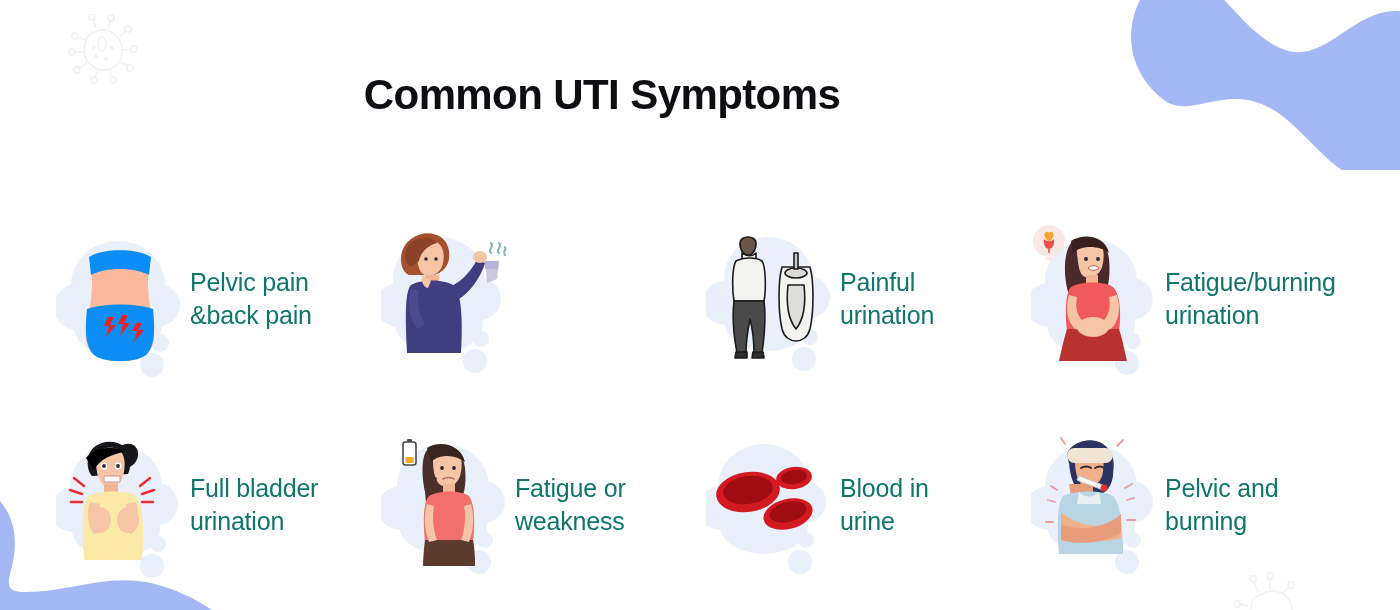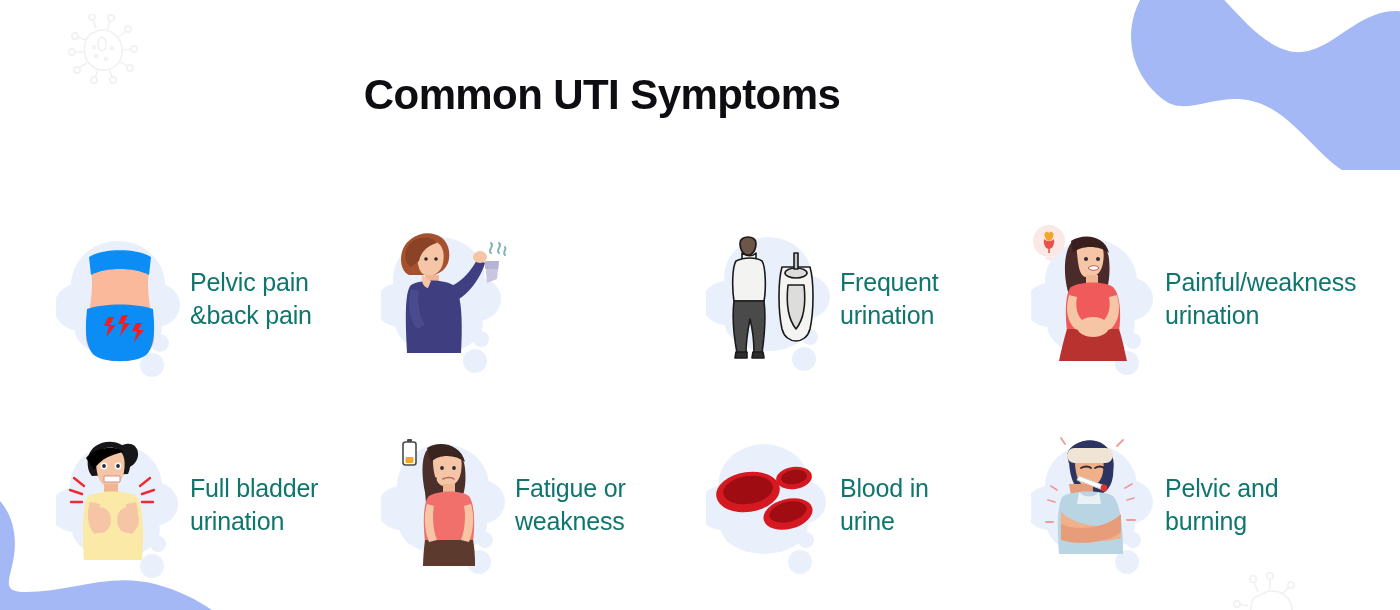--- a/index.html
+++ b/index.html
@@ -238,21 +238,21 @@
             <path d="M30 133 L 41 133 L 41 139 L 29 139 Z" fill="#2e2e2e"></path>
             <path d="M47 133 L 57 133 L 58 139 L 46 139 Z" fill="#2e2e2e"></path>
             <path d="M76 48 L 104 48 C 108 62 108 92 104 110 C 100 126 80 126 76 110 C 72 92 72 62 76 48 Z" fill="#f4f4f2"></path>
             <ellipse cx="90" cy="54" rx="11" ry="5" fill="#dcdcda"></ellipse>
             <path d="M88 34 L 92 34 L 92 50 L 88 50 Z" fill="#c9c9c7"></path>
             <path d="M82 66 C 80 84 82 100 90 110 C 98 100 100 84 98 66 Z" fill="#dddddb"></path>
           </g>
         </svg>
       </div>
       <div class="label">
-        <span>Frequent</span><br>
+        <span>Painful</span><br>
         <span>urination</span>
       </div>
     </div>
 
     <div class="item item-4">
       <div class="art">
         <svg width="128" height="160" viewBox="0 0 128 160">
           <g fill="#eaf0fb">
             <ellipse cx="60" cy="62" rx="46" ry="42"></ellipse>
             <ellipse cx="18" cy="86" rx="24" ry="22"></ellipse>
@@ -278,21 +278,21 @@
             <path d="M86 76 C 90 90 88 102 80 110 L 72 112 L 70 104 C 78 98 80 88 78 78 Z" fill="#f6c5a6"></path>
             <ellipse cx="62" cy="108" rx="16" ry="10" fill="#f6c5a6"></ellipse>
             <path d="M40 22 C 52 14 74 16 78 34 C 68 26 50 26 42 34 Z" fill="#3a1f1f"></path>
             <circle cx="55" cy="40" r="2" fill="#2b2b3a"></circle>
             <circle cx="67" cy="40" r="2" fill="#2b2b3a"></circle>
             <path d="M57 49 C 60 46 66 46 68 49 C 66 52 59 52 57 49 Z" fill="#ffffff" stroke="#c05a55" stroke-width="1"></path>
           </g>
         </svg>
       </div>
       <div class="label">
-        <span>Painful/weakness</span><br>
+        <span>Fatigue/burning</span><br>
         <span>urination</span>
       </div>
     </div>
 
     <div class="item item-5 row2">
       <div class="art">
         <svg width="128" height="150" viewBox="0 0 128 150">
           <g fill="#eaf0fb">
             <ellipse cx="60" cy="56" rx="46" ry="42"></ellipse>
             <ellipse cx="18" cy="80" rx="24" ry="22"></ellipse>

